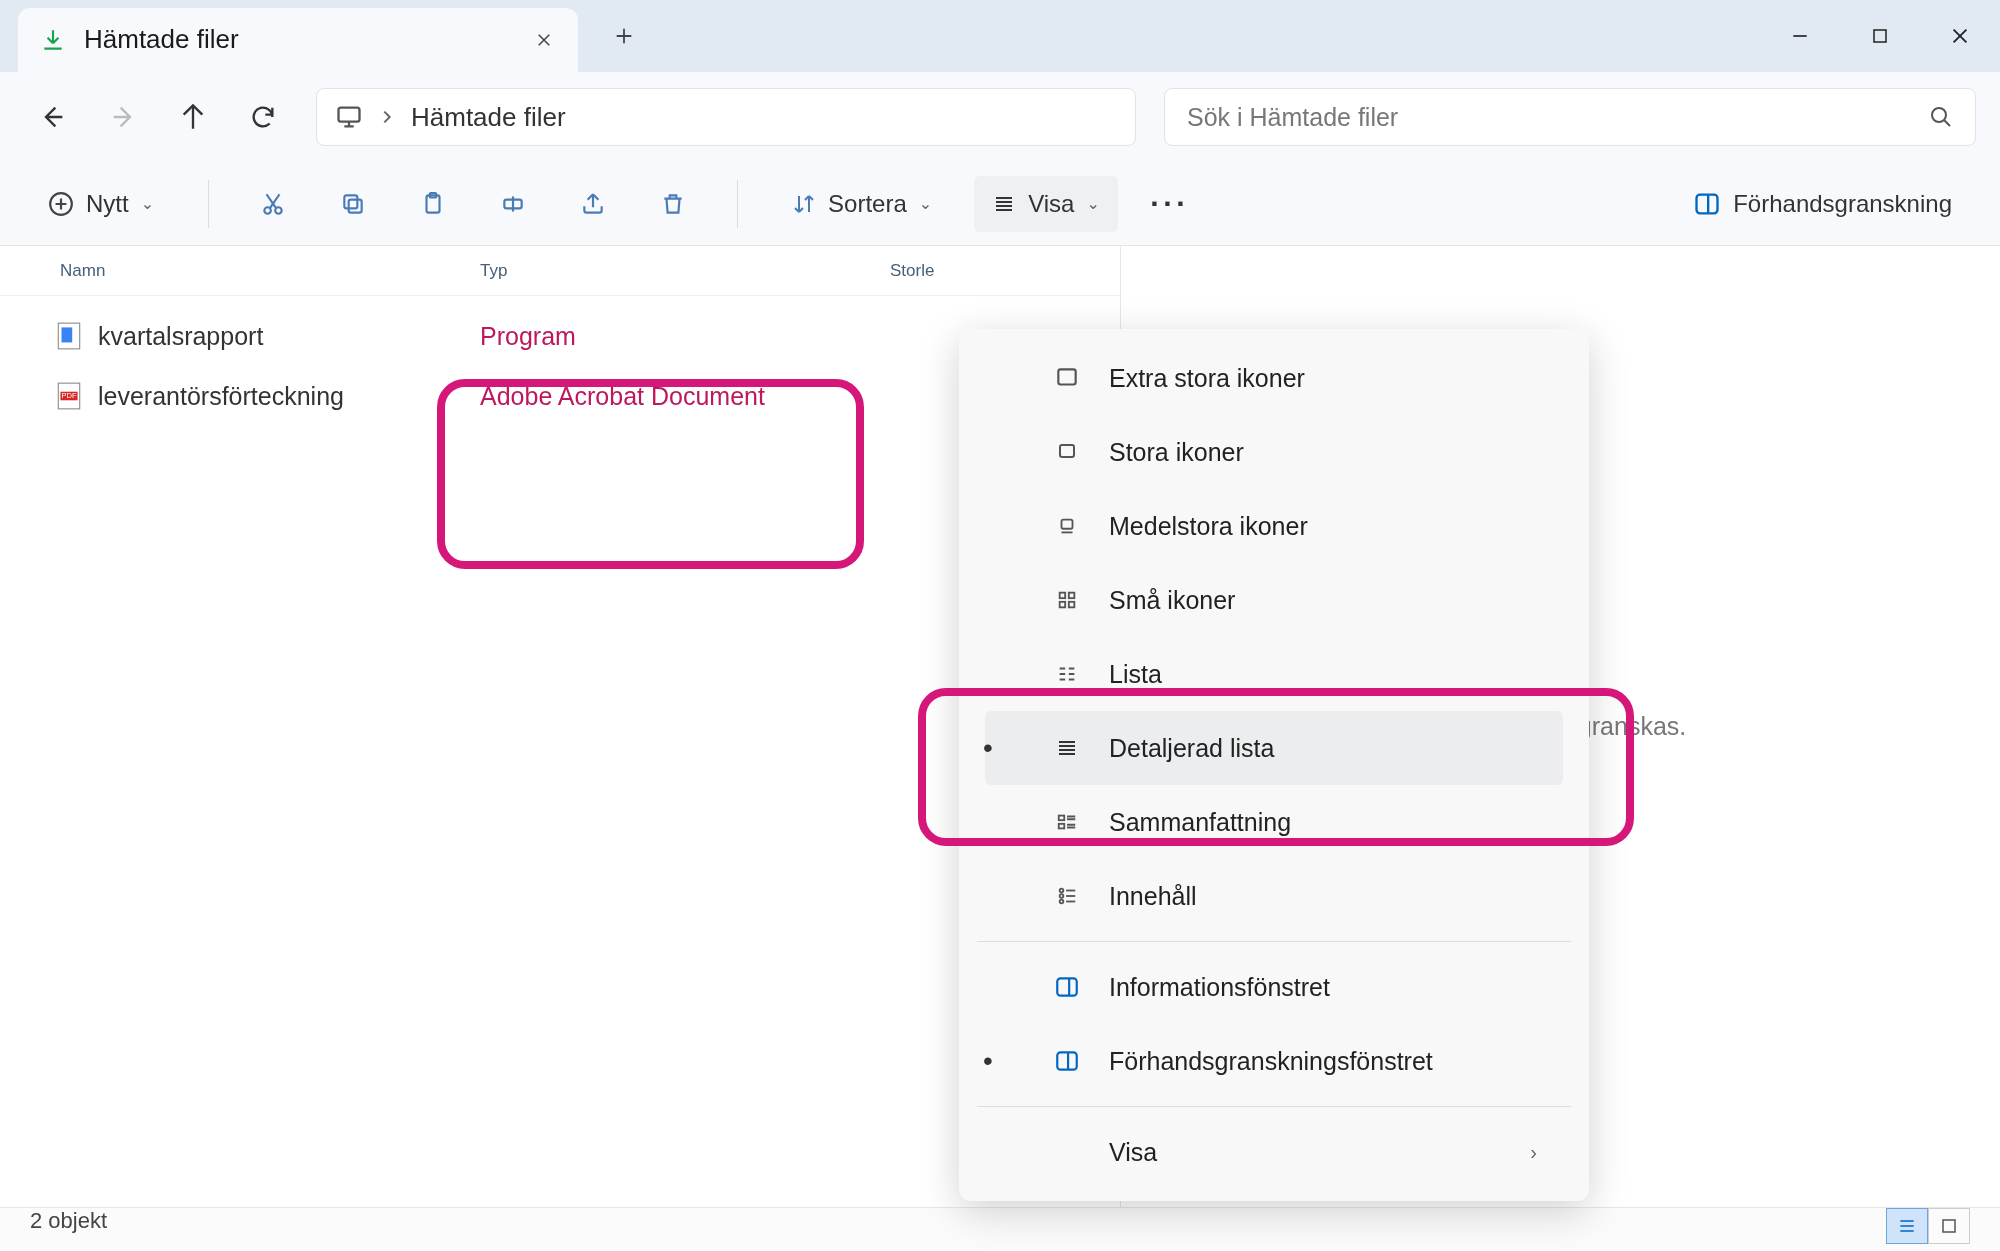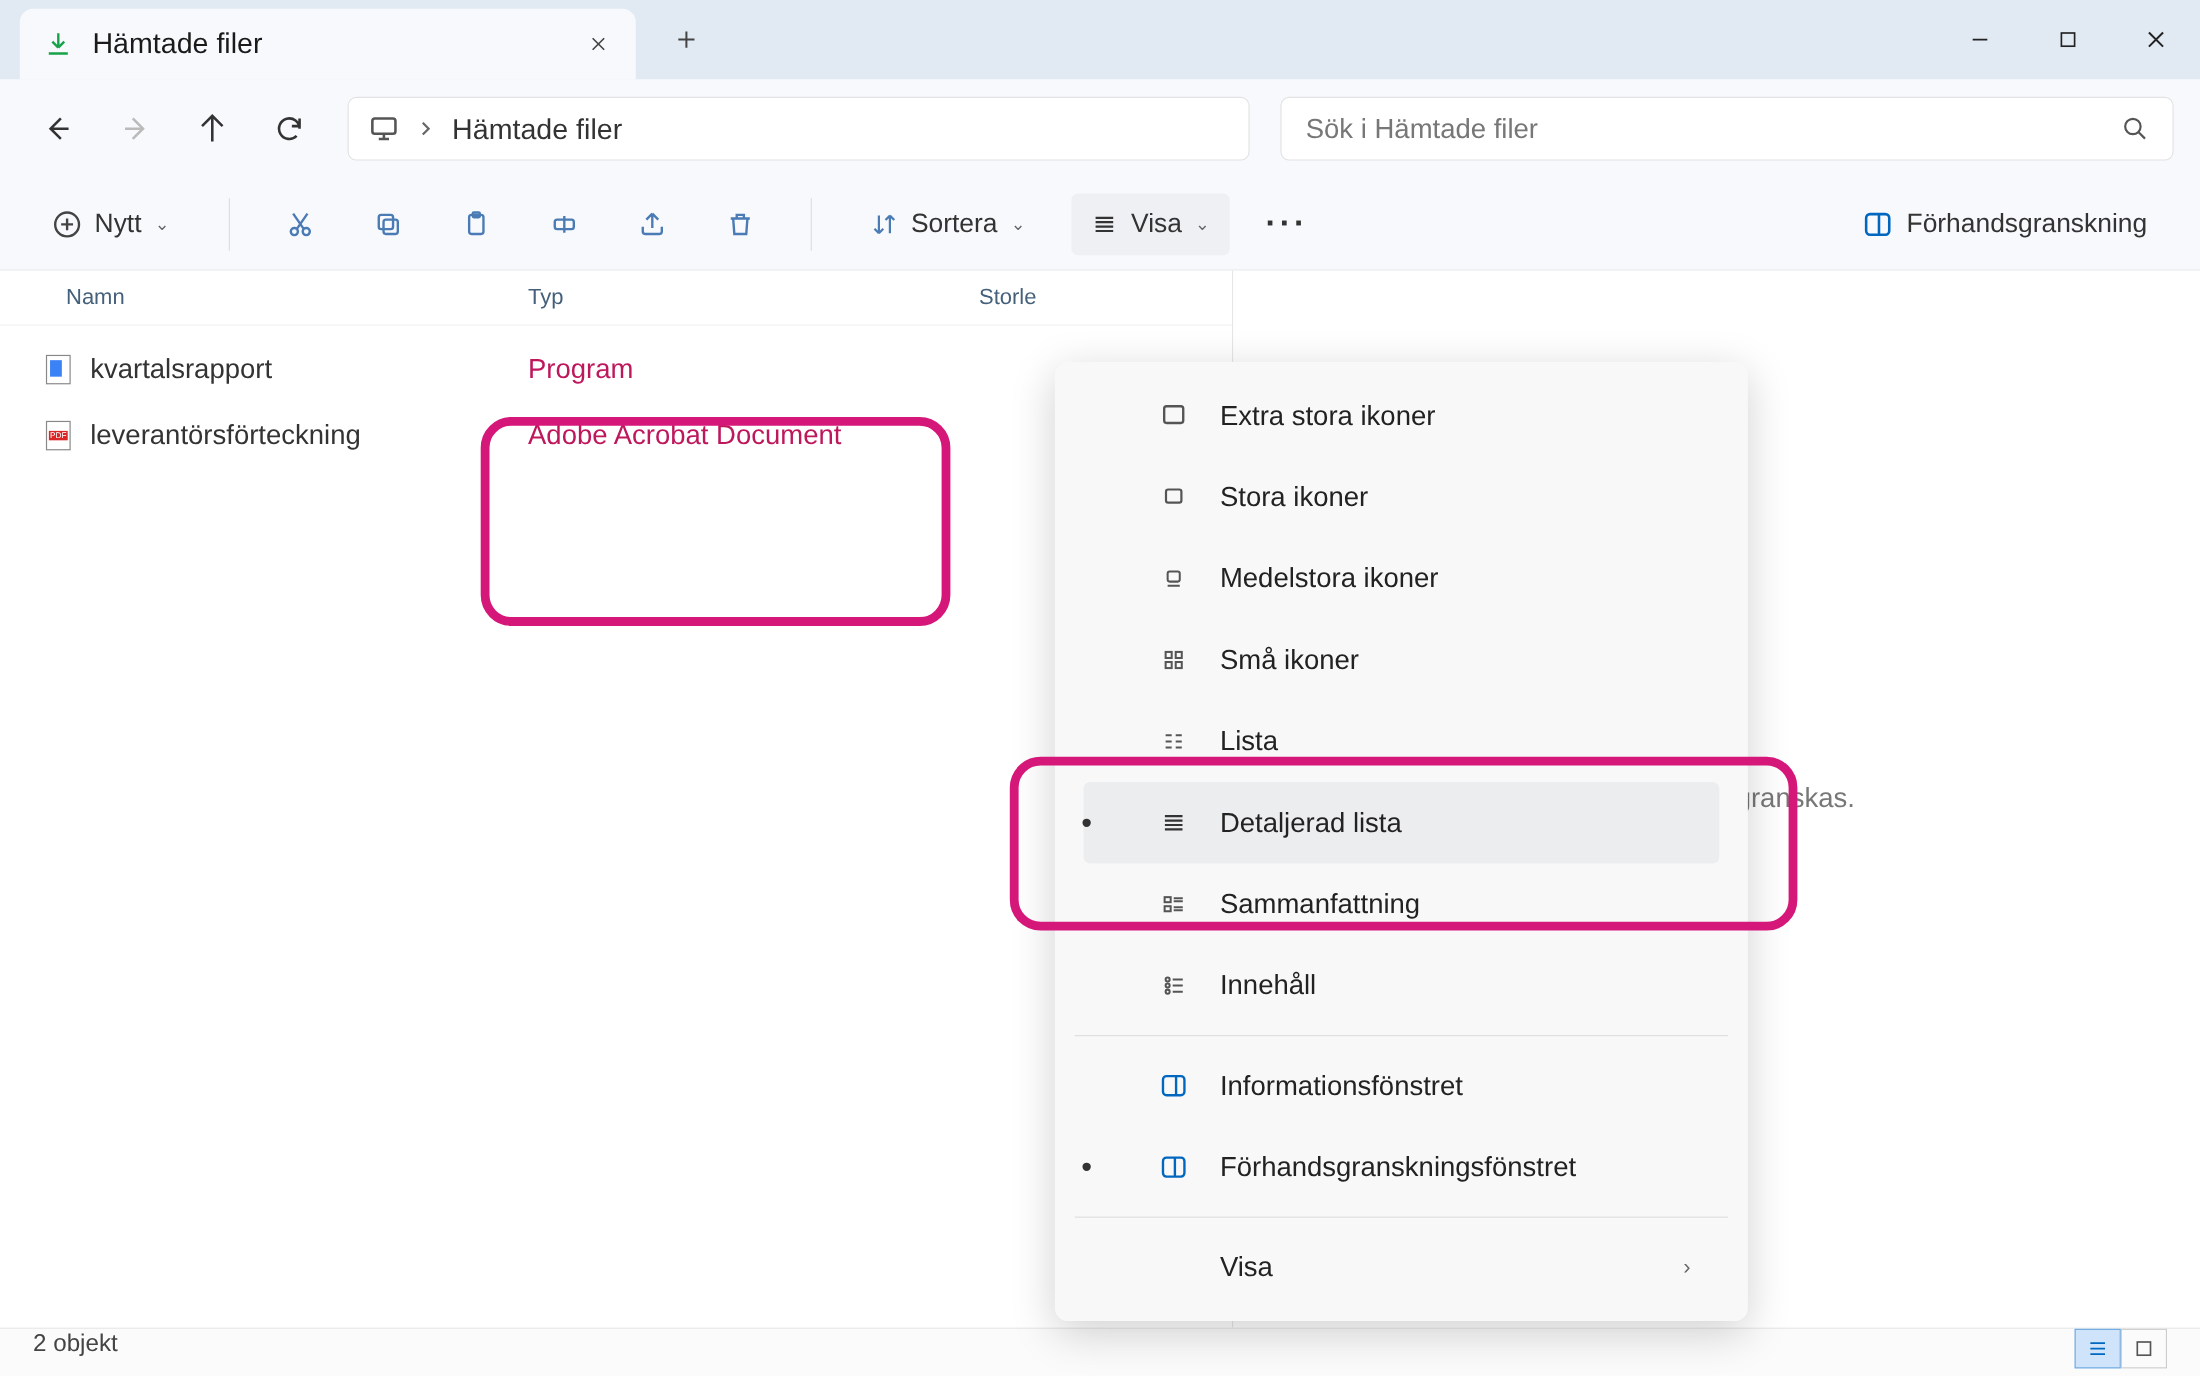--- a/index.html
+++ b/index.html
@@ -118,29 +118,29 @@
     height: calc(1251px - 72px - 90px - 84px - 44px);
     background: #fff;
     position: relative;
   }
   .file-area { flex: 0 0 1120px; position:relative;}
   .columns {
     display: flex;
     height: 50px;
     align-items: center;
     color: #45607a;
-    font-size: 20px;
+    font-size: 17px;
     border-bottom: 1px solid #f0f0f0;
   }
   .col-name { width: 460px; padding-left: 60px;}
   .col-type { width: 410px; padding-left: 20px;}
   .col-size { width: 200px; padding-left: 20px;}
   .rows { padding-top: 10px;}
   .row { display:flex; height: 60px; align-items:center; color:#333; font-size: 25px;}
-  .row-name { width: 460px; padding-left: 40px; display:flex; align-items:center; gap:16px;}
+  .row-name { width: 460px; padding-left: 56px; display:flex; align-items:center; gap:16px;}
   .row-type { width: 410px; padding-left: 20px; color:#be185d;}
   .file-icon { width:26px; height:30px; }
 
   .preview-pane {
     flex: 1;
     border-left: 1px solid #e6e6e6;
     display:flex;
     align-items:center;
     justify-content:center;
     color:#777;

